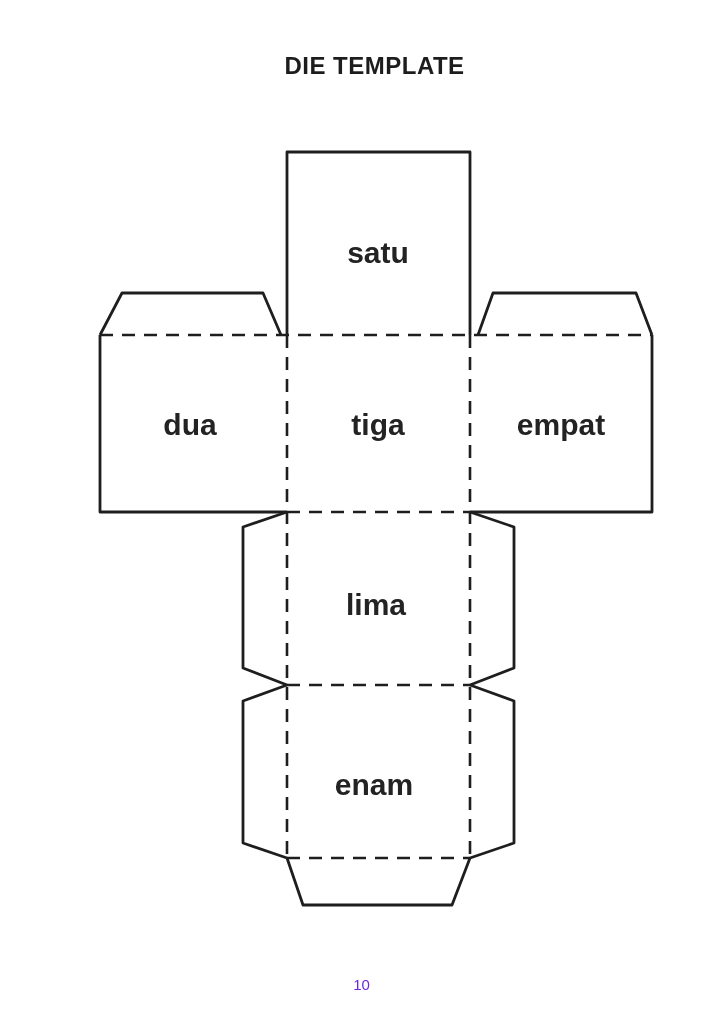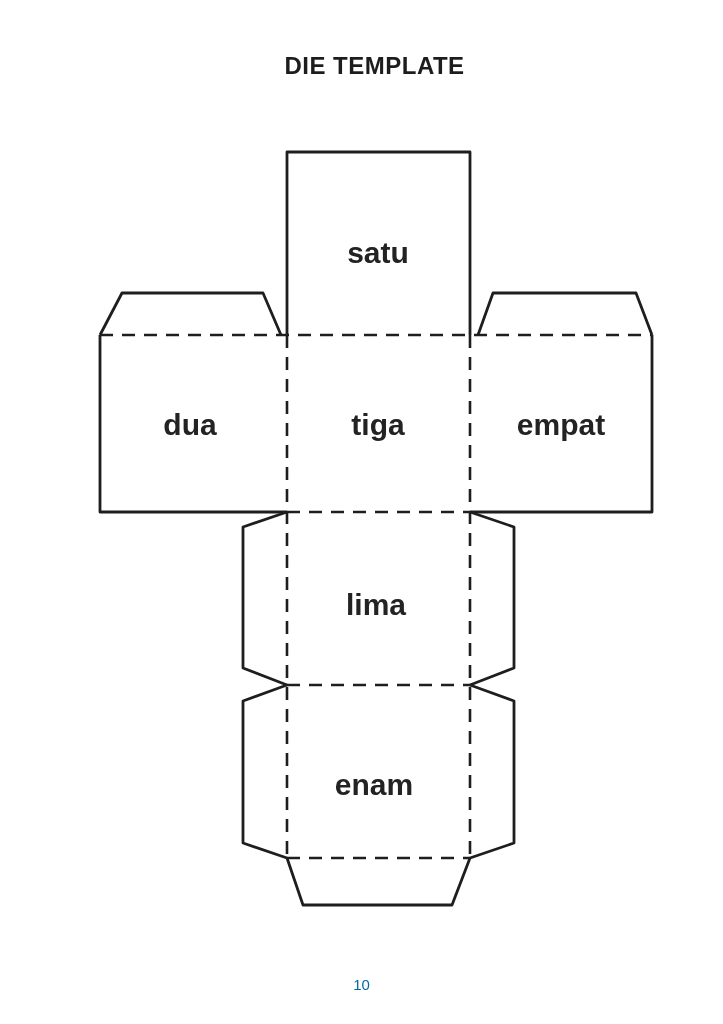--- a/index.html
+++ b/index.html
@@ -51,21 +51,21 @@
     font-weight: 700;
     fill: #232323;
   }
   .page-number {
     position: absolute;
     top: 976px;
     left: 0;
     width: 100%;
     text-align: center;
     font-size: 15px;
-    color: #0369a1;
+    color: #6d28d9;
   }
 </style>
 </head>
 <body>
 
 <div class="page-title">DIE TEMPLATE</div>
 
 <svg class="net-svg" width="723" height="1024" viewBox="0 0 723 1024">
 
   <path class="cut-line" d="M 287 335 L 287 152 L 470 152 L 470 335"></path>

